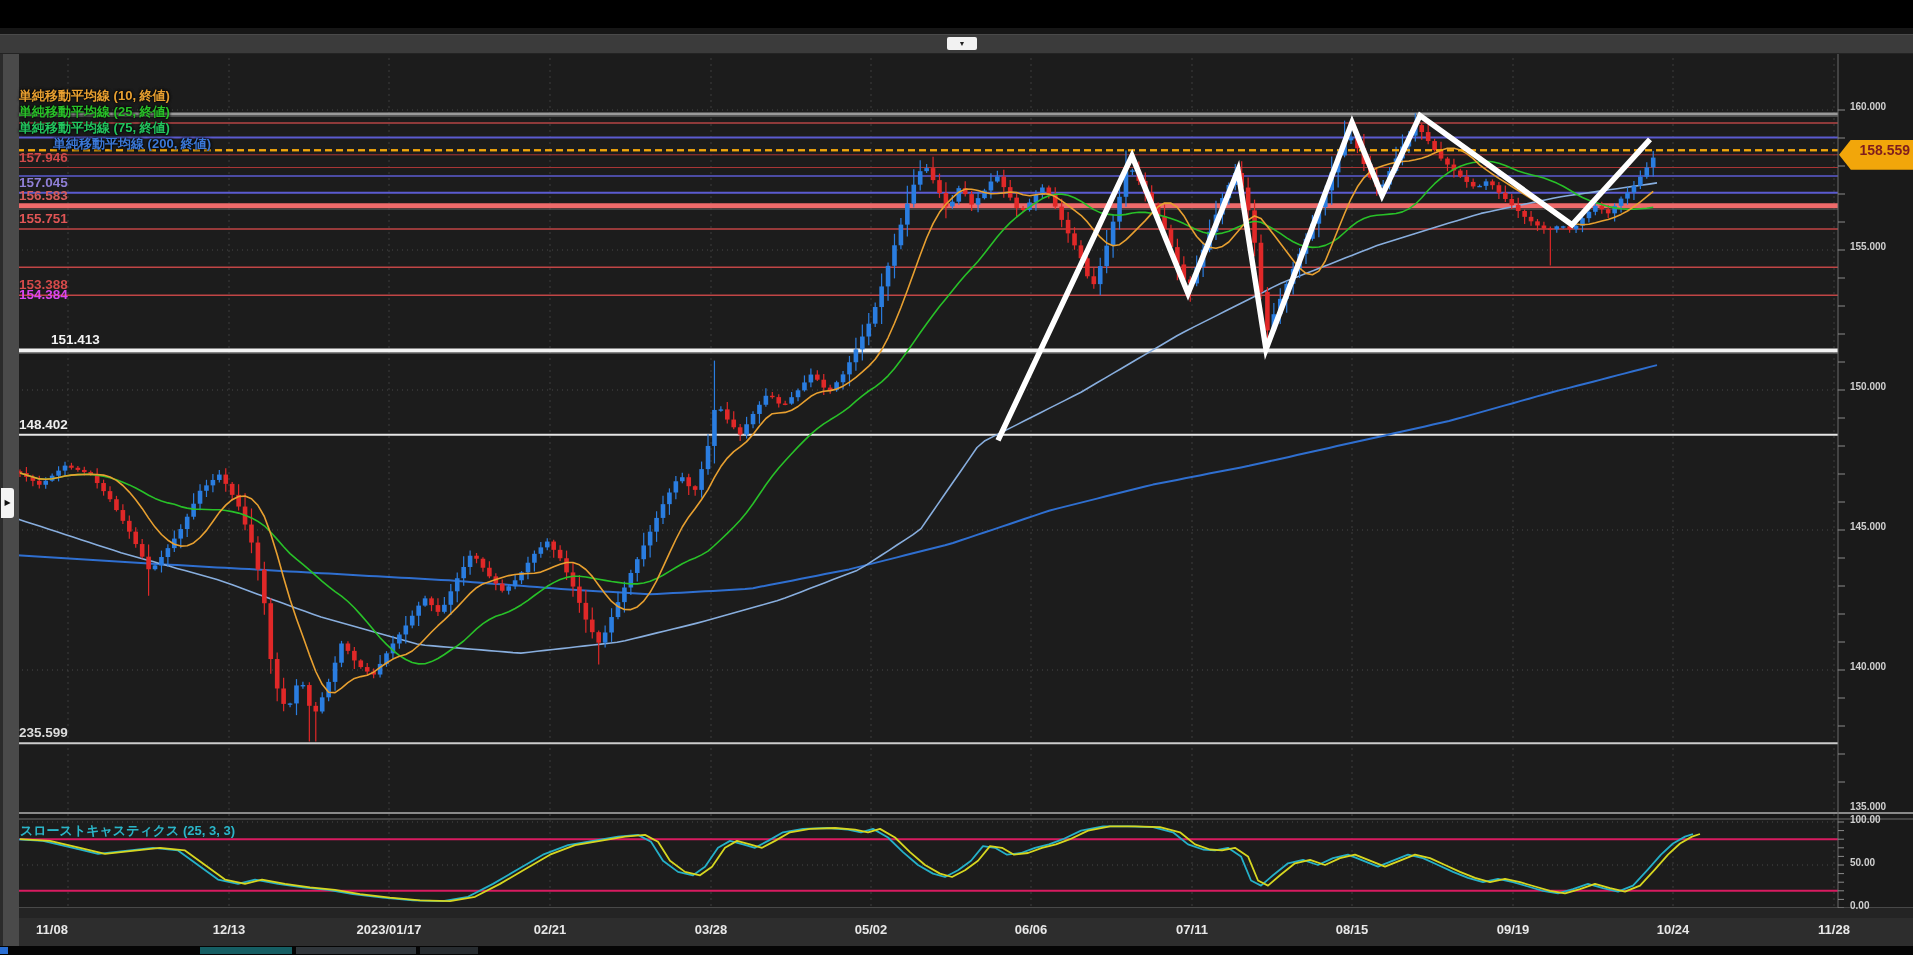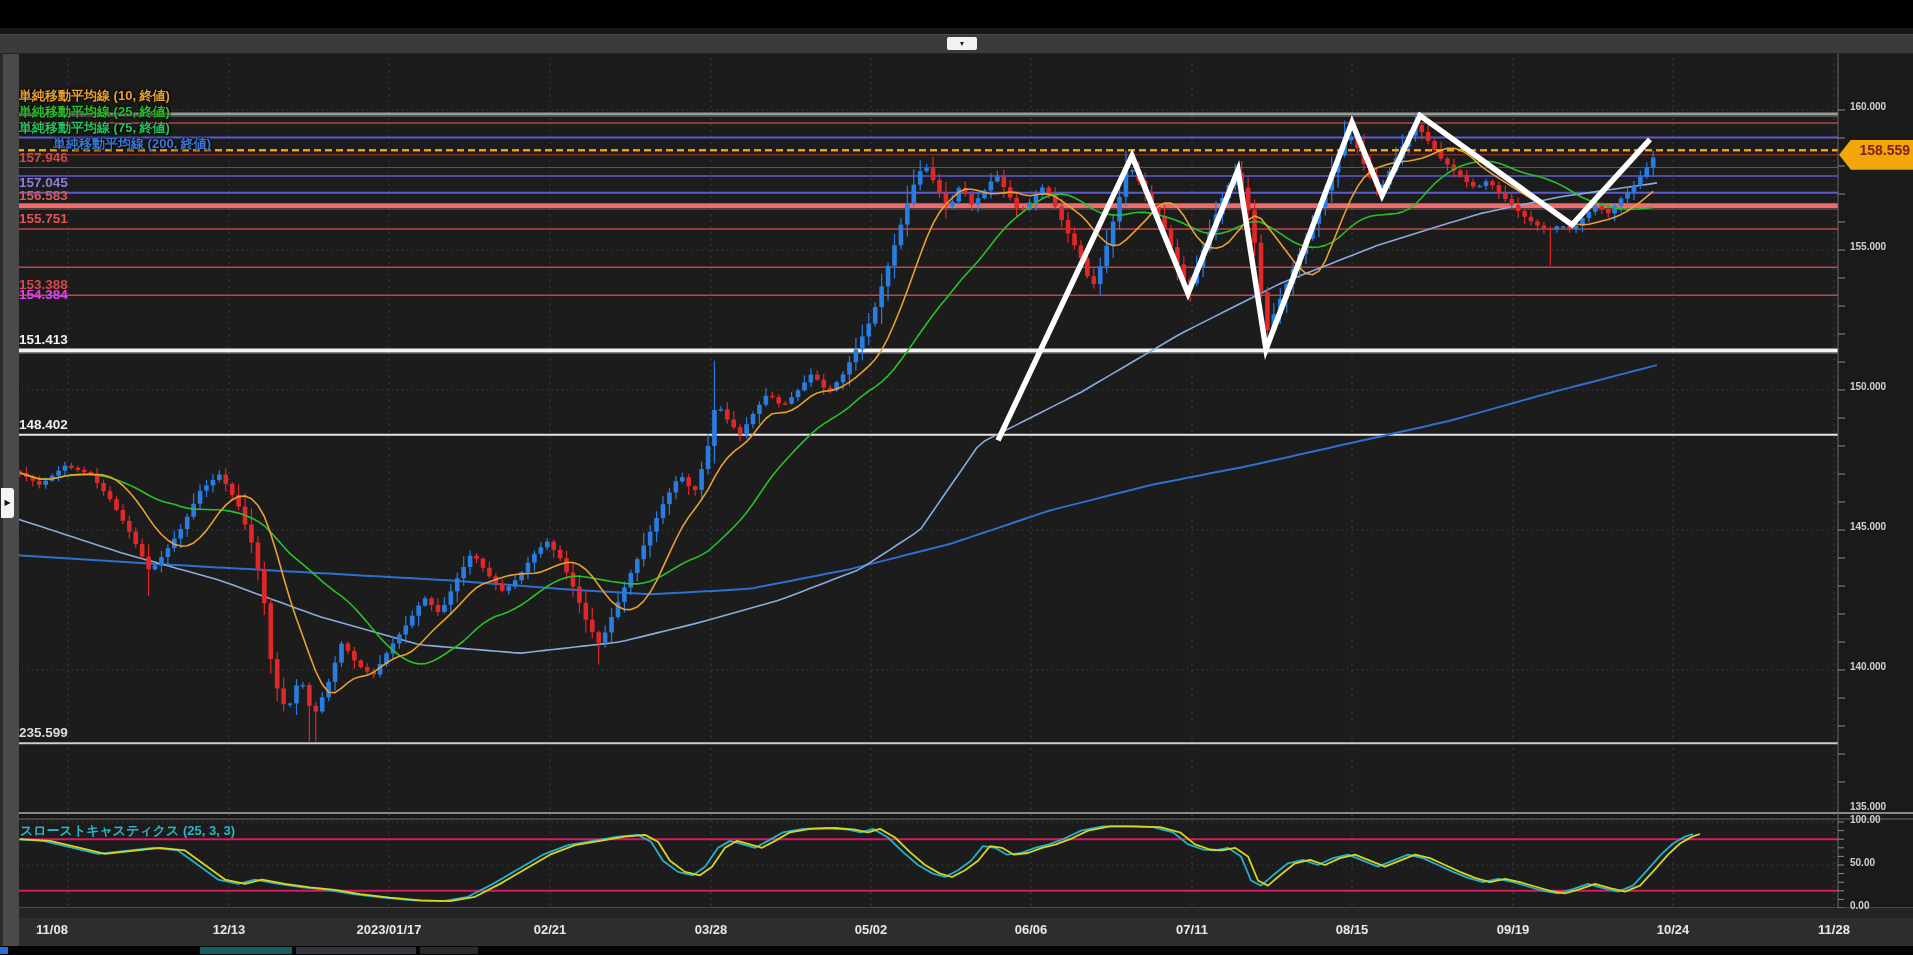--- a/index.html
+++ b/index.html
@@ -817,21 +817,21 @@
       <div class="sliver-seg" style="left: 420px; width: 58px; background: rgb(39, 44, 48);"></div>
     </div>
 </div>
 
 <div class="price-label" style="top: 149.512px; color: rgb(207, 74, 74);">157.946</div>
 <div class="price-label" style="top: 174.74px; color: rgb(143, 127, 214);">157.045</div>
 <div class="price-label" style="top: 187.676px; color: rgb(214, 92, 92);">156.583</div>
 <div class="price-label" style="top: 210.972px; color: rgb(224, 85, 85);">155.751</div>
 <div class="price-label" style="top: 267px; color: #d946ef; margin-top: 20px;">154.384</div>
 <div class="price-label" style="top: 277.136px; color: rgb(214, 74, 74);">153.388</div>
-<div class="price-label" style="top: 332.436px; color: rgb(242, 242, 242);">151.413</div>
+<div class="price-label" style="top: 332.436px; color: rgb(242, 242, 242); padding-left: 32px;">151.413</div>
 <div class="price-label" style="top: 416.744px; color: rgb(238, 238, 238);">148.402</div>
 <div class="price-label" style="top: 725.192px; color: rgb(221, 221, 221);">235.599</div>
 <div class="axis-label" style="top: 101px;">160.000</div>
 <div class="axis-label" style="top: 241px;">155.000</div>
 <div class="axis-label" style="top: 381px;">150.000</div>
 <div class="axis-label" style="top: 521px;">145.000</div>
 <div class="axis-label" style="top: 661px;">140.000</div>
 <div class="axis-label" style="top: 801px;">135.000</div>
 <div class="axis-label" style="top: 814px;">100.00</div>
 <div class="axis-label" style="top: 857px;">50.00</div>

